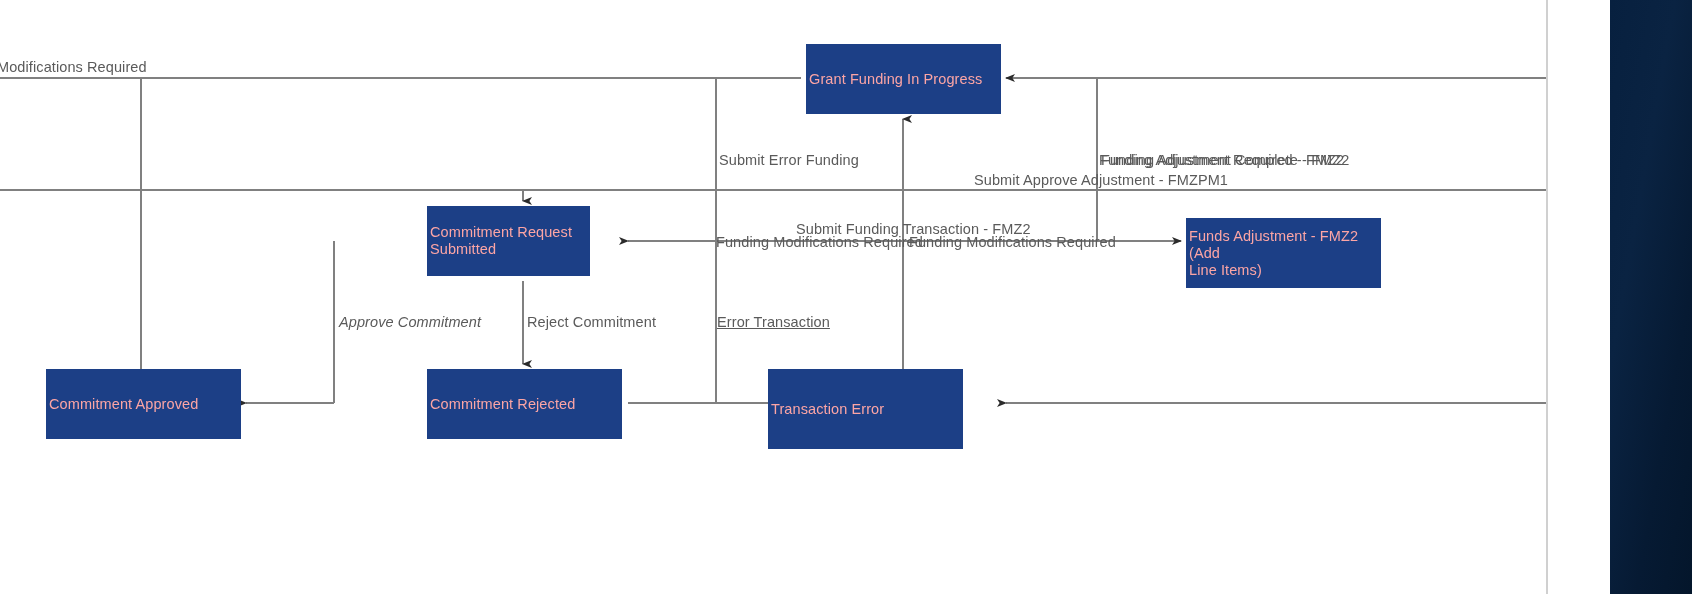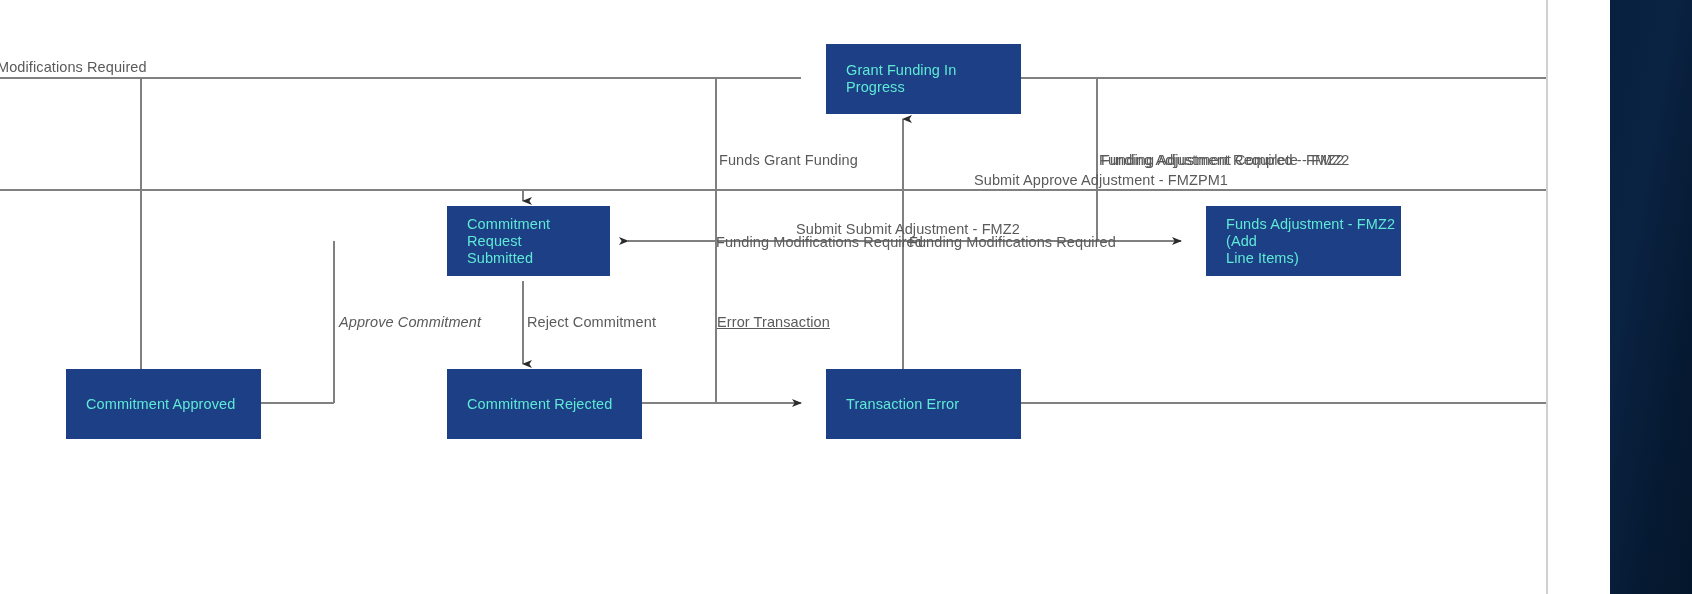--- a/index.html
+++ b/index.html
@@ -57,29 +57,28 @@
     top: 0;
     width: 1548px;
     height: 594px;
     overflow: visible;
   }
 
   .node {
     position: absolute;
     box-sizing: border-box;
     background: #1c3f86;
-    color: #5eead4;
+    color: #fca5a5;
     font-size: 14.5px;
     line-height: 17px;
-    padding: 0 2px 0 20px;
+    padding: 0 2px 0 3px;
     display: flex;
     align-items: center;
     white-space: pre-line;
     letter-spacing: 0.1px;
-    margin-left: 20px;
   }
 
   .edge-label {
     position: absolute;
     color: #5a5a5a;
     font-size: 14.5px;
     line-height: 17px;
     white-space: nowrap;
     letter-spacing: 0.1px;
   }
@@ -144,48 +143,48 @@
 
     <div class="node" style="left:806px; top:44px; width:195px; height:70px;">
       <span>Grant Funding In Progress</span>
     </div>
 
     <div class="node" style="left:427px; top:206px; width:163px; height:70px;">
       <span>Commitment Request
 Submitted</span>
     </div>
 
-    <div class="node" style="left:1186px; top:206px; width:195px; height:70px;">
+    <div class="node" style="left:1186px; top:218px; width:195px; height:70px;">
       <span>Funds Adjustment - FMZ2 (Add
 Line Items)</span>
     </div>
 
     <div class="node" style="left:427px; top:369px; width:195px; height:70px;">
       <span>Commitment Rejected</span>
     </div>
 
     <div class="node" style="left:46px; top:369px; width:195px; height:70px;">
       <span>Commitment Approved</span>
     </div>
 
-    <div class="node" style="left:806px; top:369px; width:195px; height:70px;text-align:center;">
+    <div class="node" style="left:768px; top:369px; width:195px; height:80px;text-align:center;">
       <span>Transaction Error</span>
     </div>
 
     <div class="edge-label" style="left:-3px; top:59px;">Modifications Required</div>
 
-    <div class="edge-label" style="left:719px; top:152px;">Funds Grant Funding</div>
+    <div class="edge-label" style="left:719px; top:152px;">Submit Error Funding</div>
 
     <div class="edge-label" style="left:1099px; top:152px;text-align:center;">Funding Adjustment Required - FMZ2</div>
 
     <div class="edge-label" style="left:1101px; top:152px;">Funding Adjustment Complete - FMZ2</div>
 
     <div class="edge-label" style="left:974px; top:172px;">Submit Approve Adjustment - FMZPM1</div>
 
-    <div class="edge-label" style="left:796px; top:221px;">Submit Submit Adjustment - FMZ2</div>
+    <div class="edge-label" style="left:796px; top:221px;">Submit Funding Transaction - FMZ2</div>
 
     <div class="edge-label" style="left:716px; top:234px;">Funding Modifications Required</div>
 
     <div class="edge-label" style="left:909px; top:234px;">Funding Modifications Required</div>
 
     <div class="edge-label" style="left:339px; top:314px;font-style:italic;">Approve Commitment</div>
 
     <div class="edge-label" style="left:527px; top:314px;">Reject Commitment</div>
 
     <div class="edge-label" style="left:717px; top:314px;text-decoration:underline;">Error Transaction</div>

